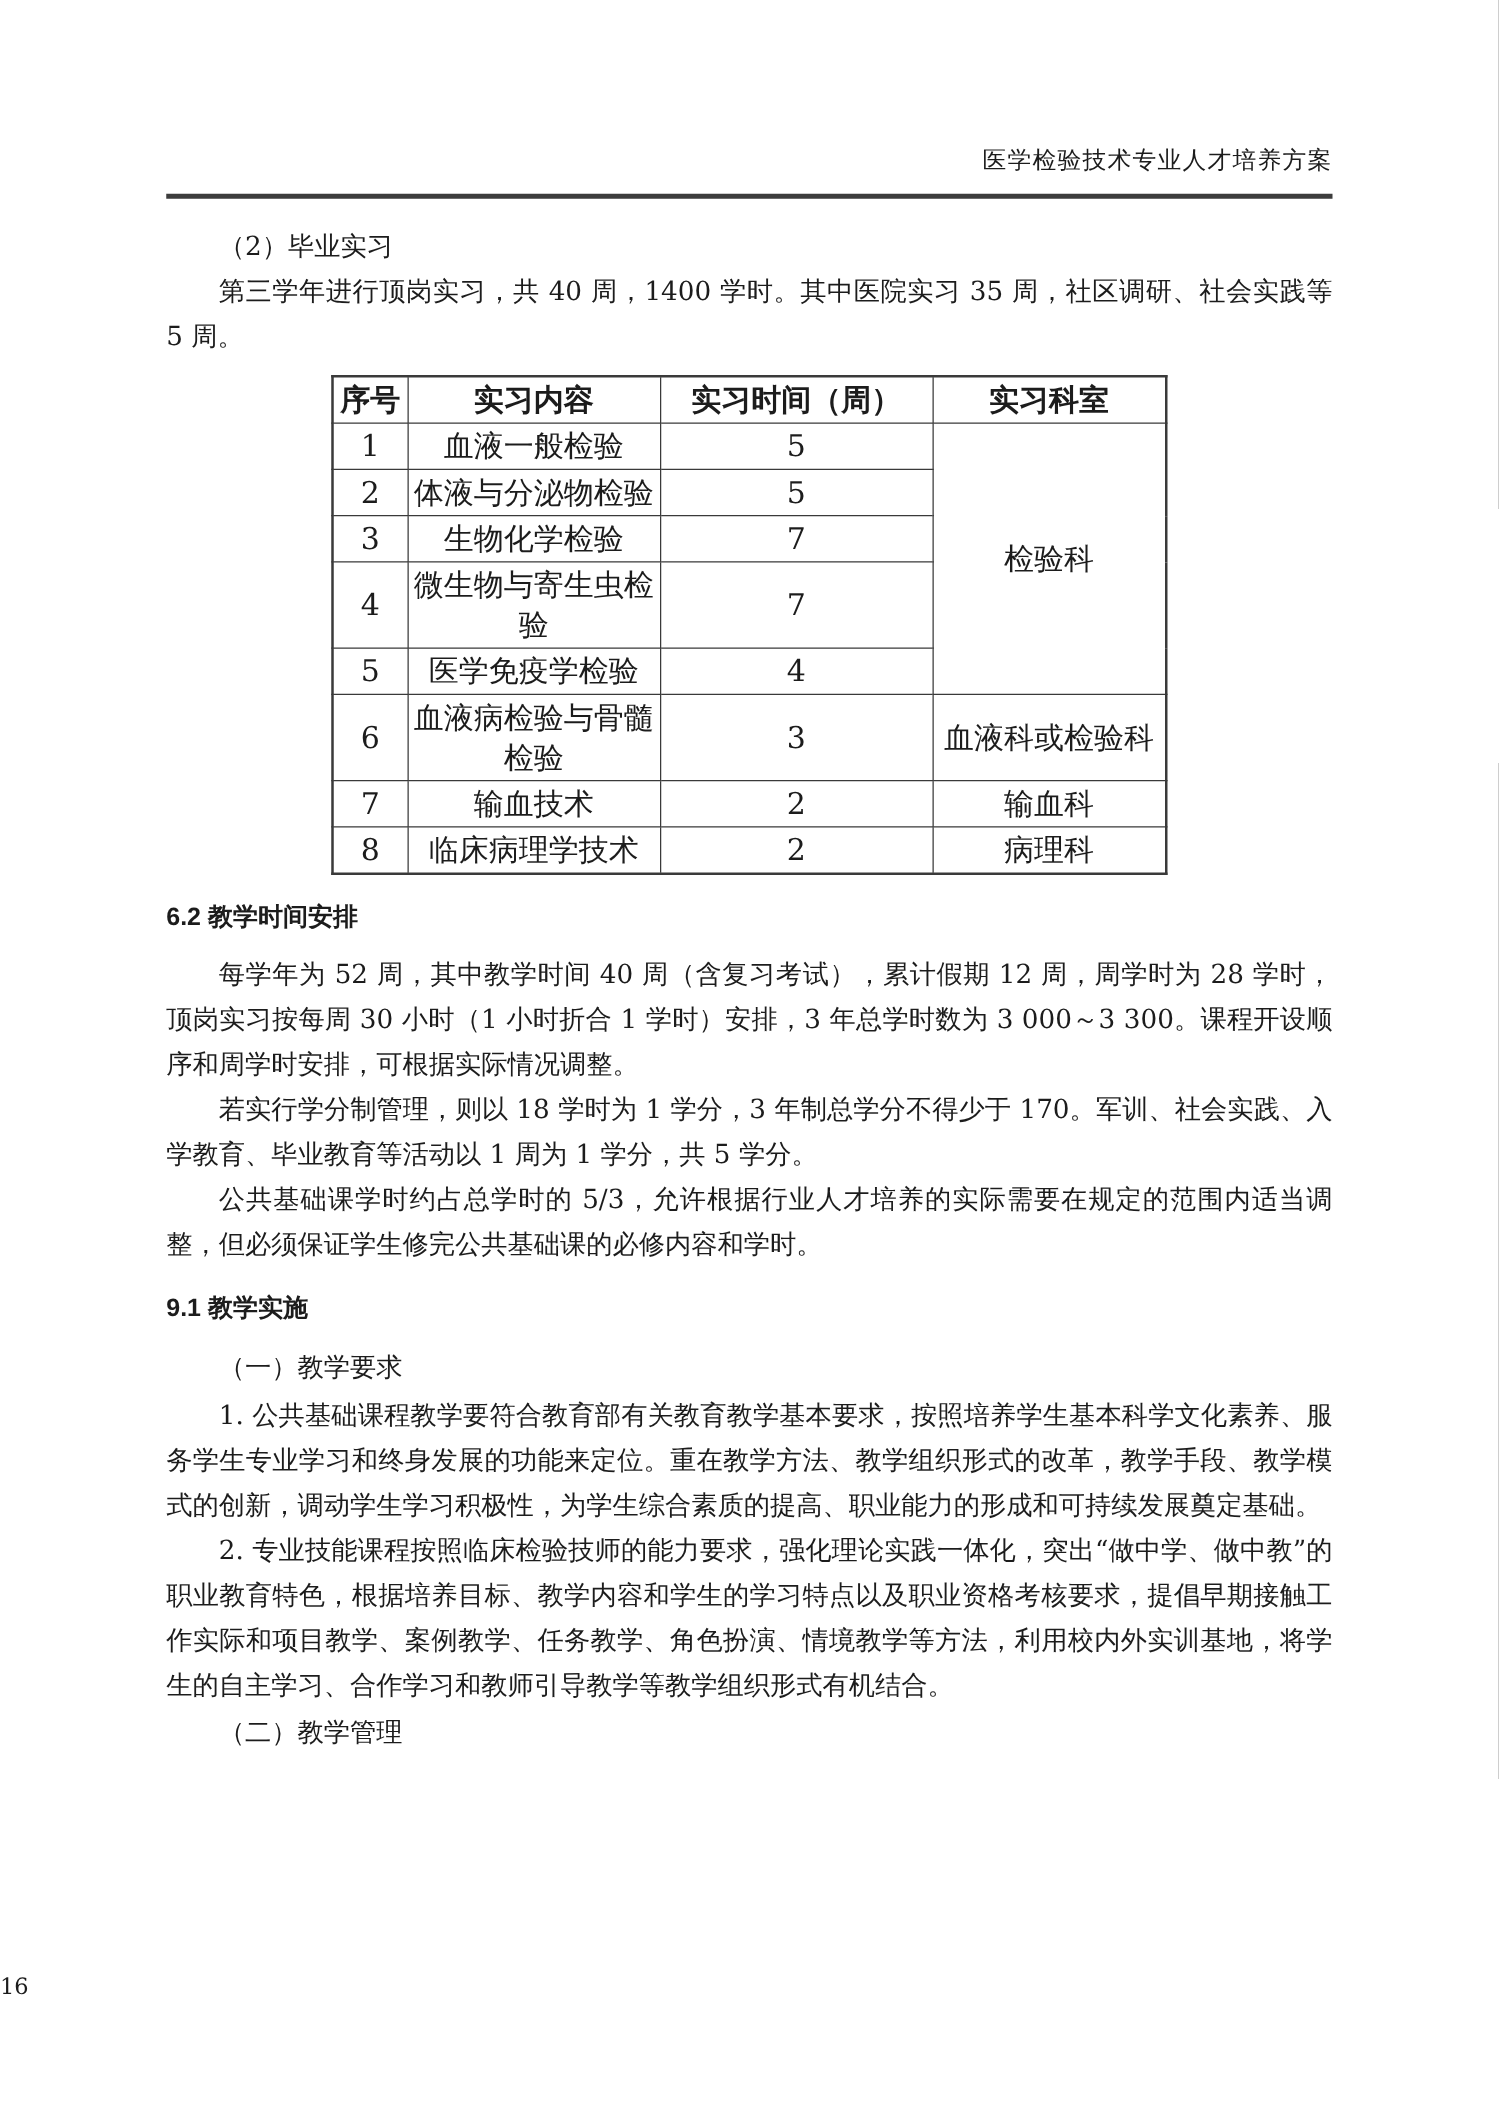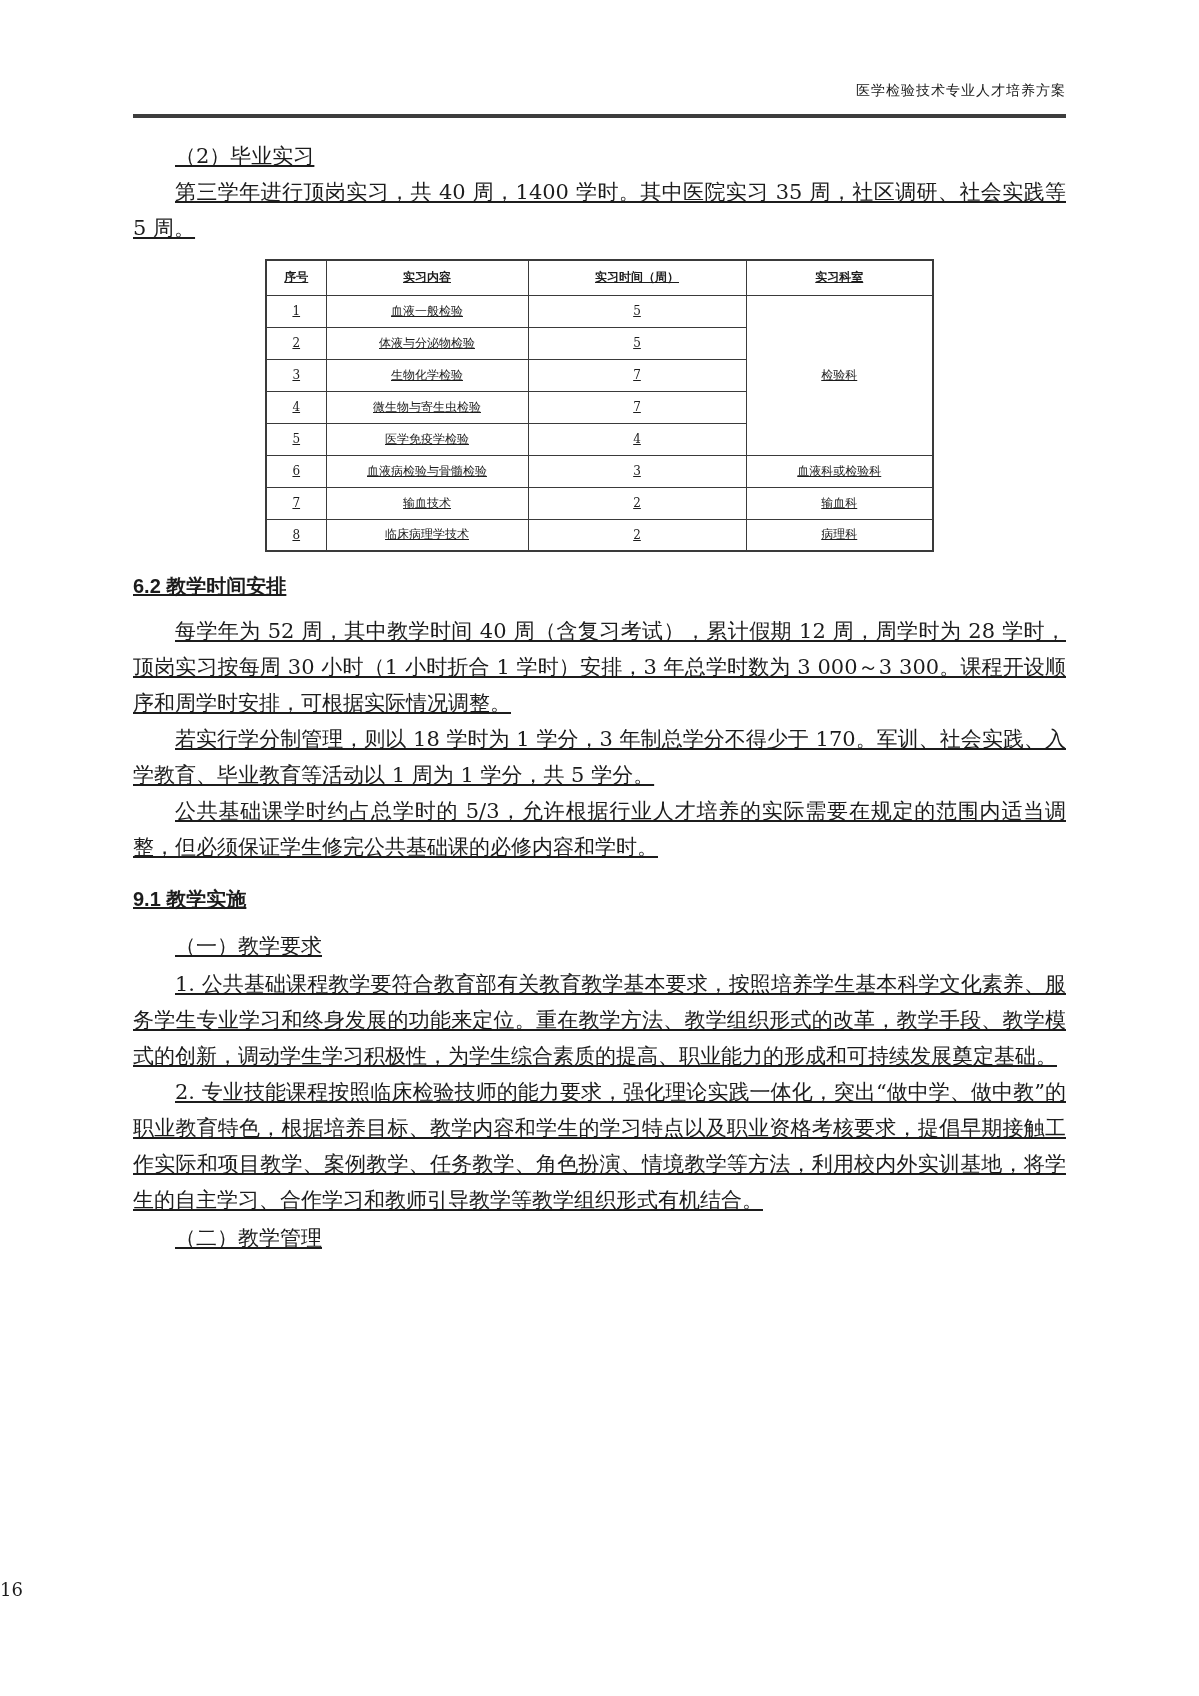--- a/index.html
+++ b/index.html
@@ -9,30 +9,29 @@
     width: 1199px;
     height: 1696px;
     margin: 0 auto;
     background: #ffffff;
     color: #1c1c1c;
     font-family: "DejaVu Serif", "Liberation Serif", serif;
     overflow: hidden;
   }
   .doc-header {
     margin: 0 133px;
-    padding-top: 82px;
+    padding-top: 115px;
     padding-bottom: 14px;
     text-align: right;
-    font-size: 14px;
+    font-size: 19px;
     letter-spacing: 1px;
     border-bottom: 4px solid #3d3d3d;
   }
   .content {
     padding: 0 133px;
-    text-decoration: underline;
   }
   .indent-line {
     font-size: 21px;
     line-height: 36px;
     text-indent: 2em;
   }
   .first-block { margin-top: 20px; }
   p.body {
     font-size: 21px;
     line-height: 36px;
@@ -43,21 +42,21 @@
     width: 667px;
     margin: 13px auto 0 auto;
     border-collapse: collapse;
     border: 2px solid #3a3a3a;
     table-layout: fixed;
   }
   table.internship th, table.internship td {
     border: 1px solid #3a3a3a;
     text-align: center;
     vertical-align: middle;
-    font-size: 12px;
+    font-size: 24px;
     padding: 2px 2px;
     height: 32px;
     overflow: hidden;
   }
   table.internship th {
     font-family: "Liberation Sans", "DejaVu Sans", sans-serif;
     font-weight: bold;
     height: 35px;
   }
   .h-num {

